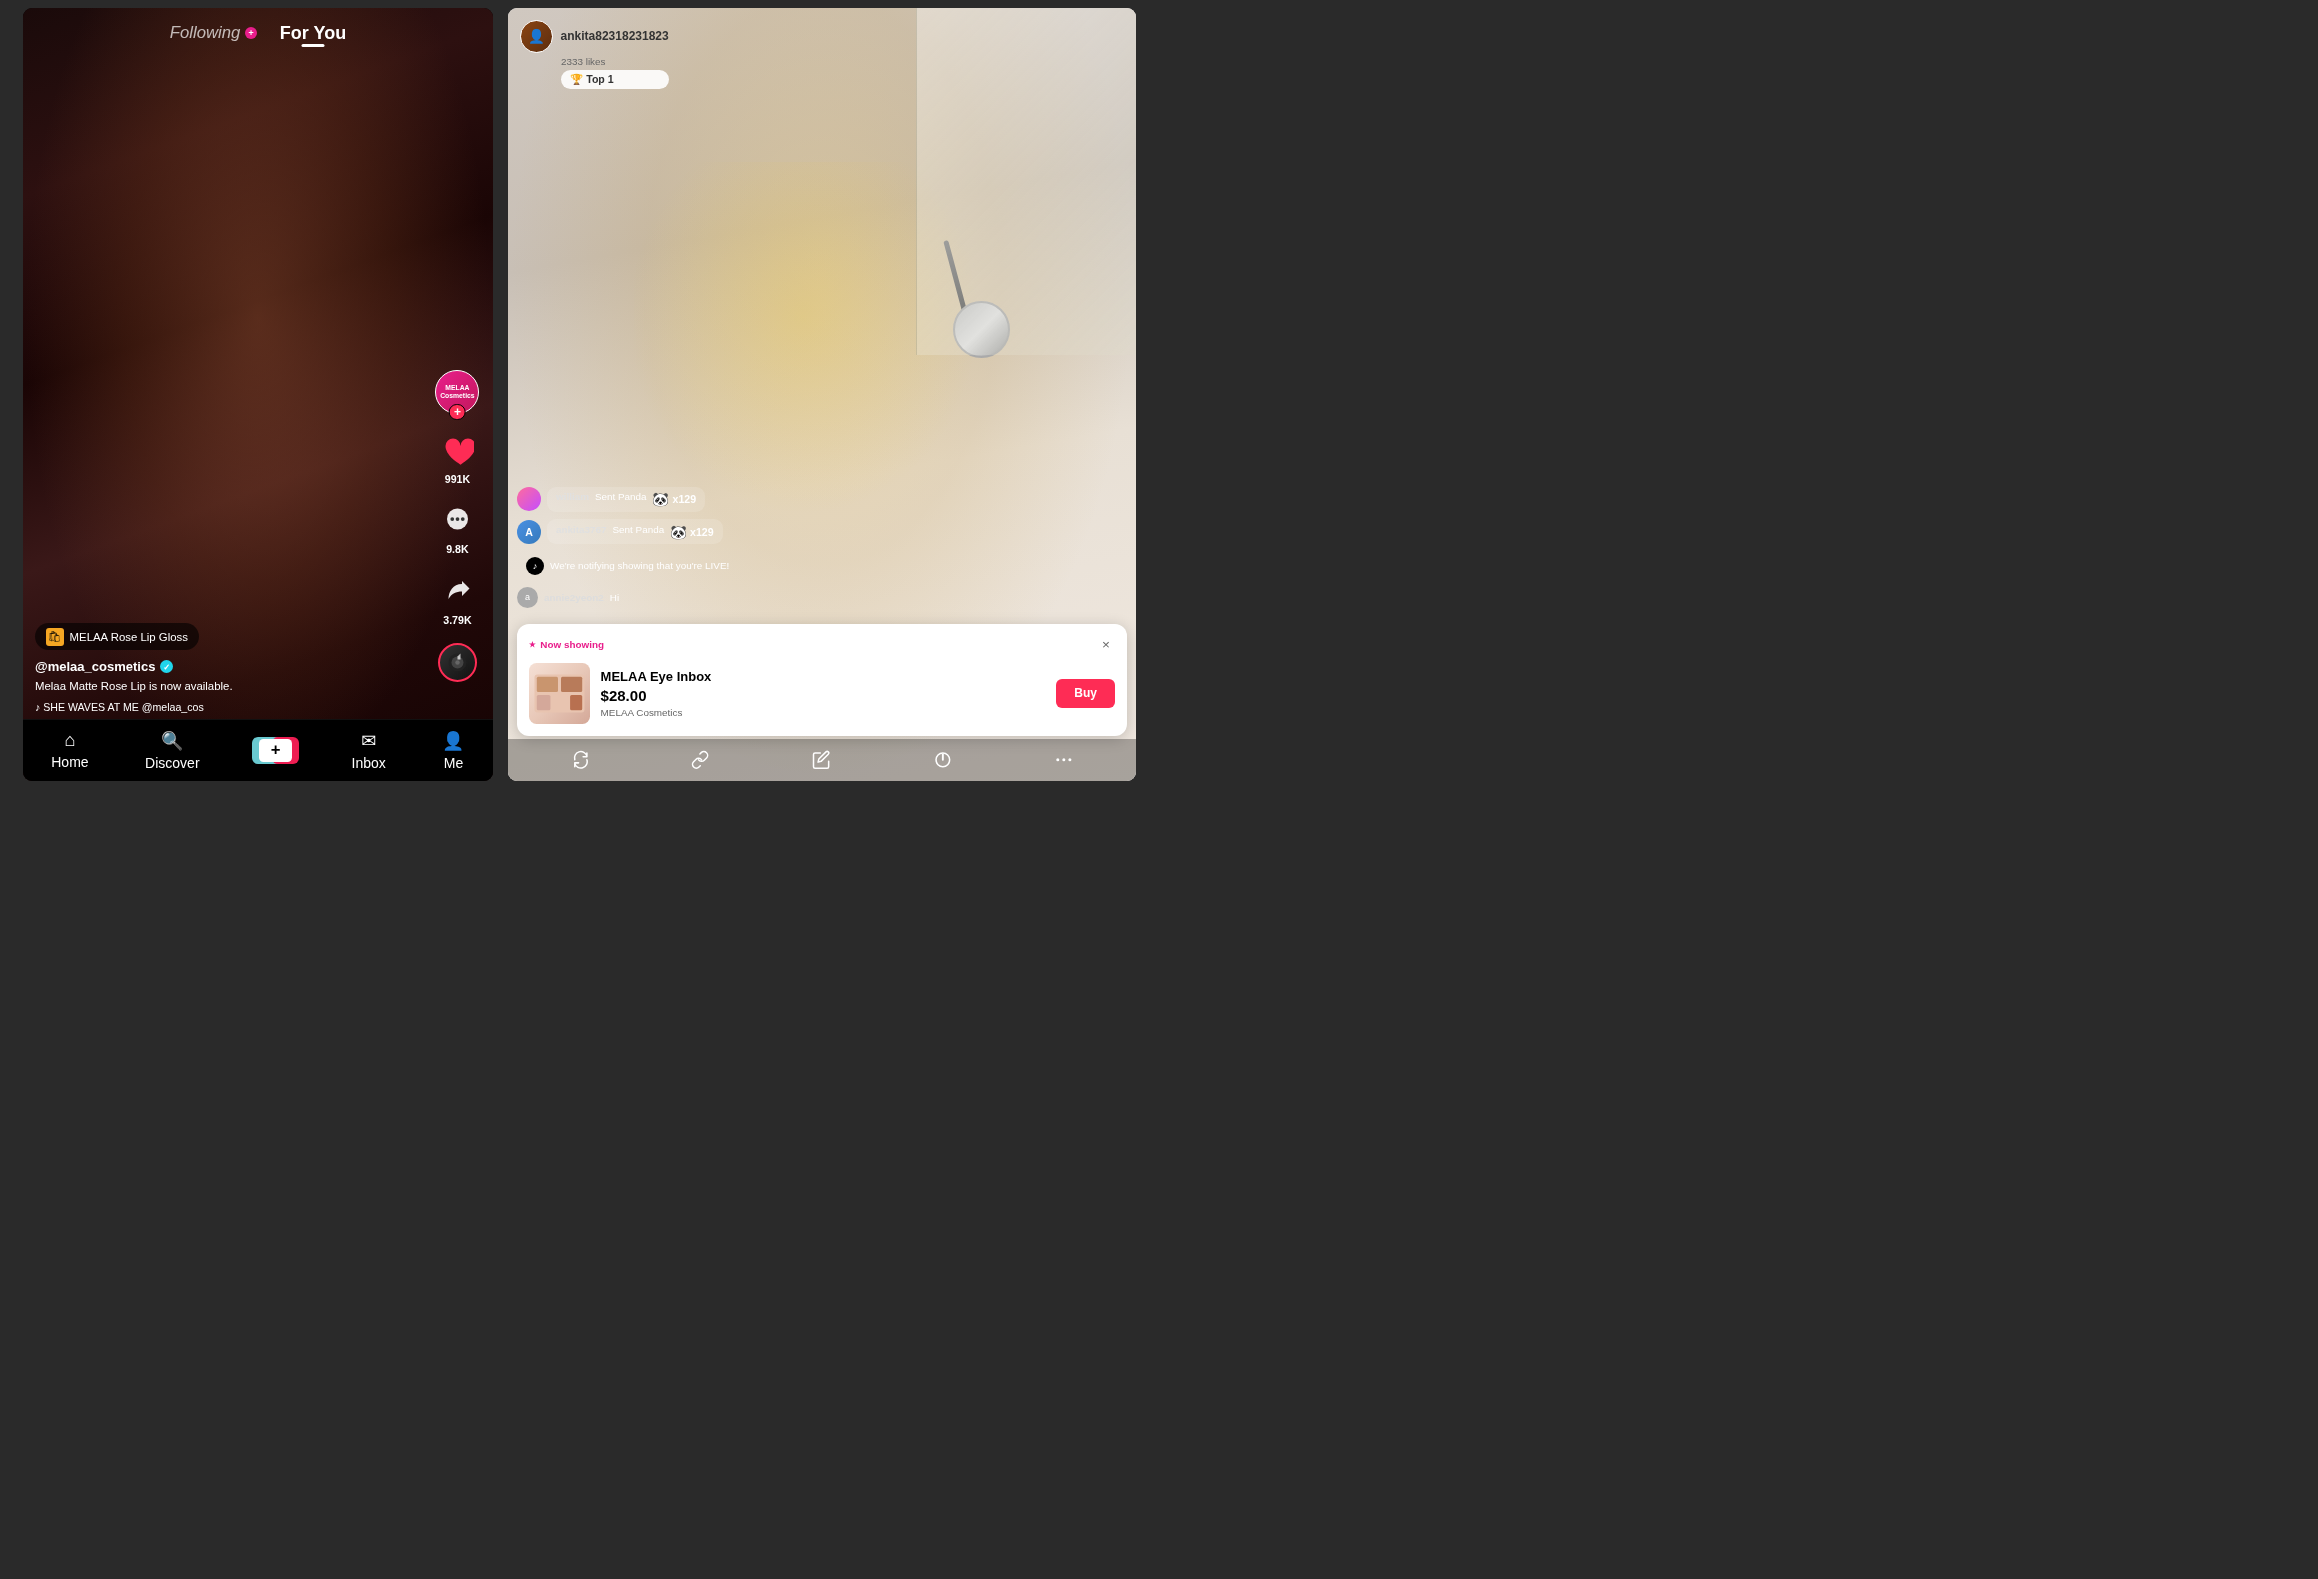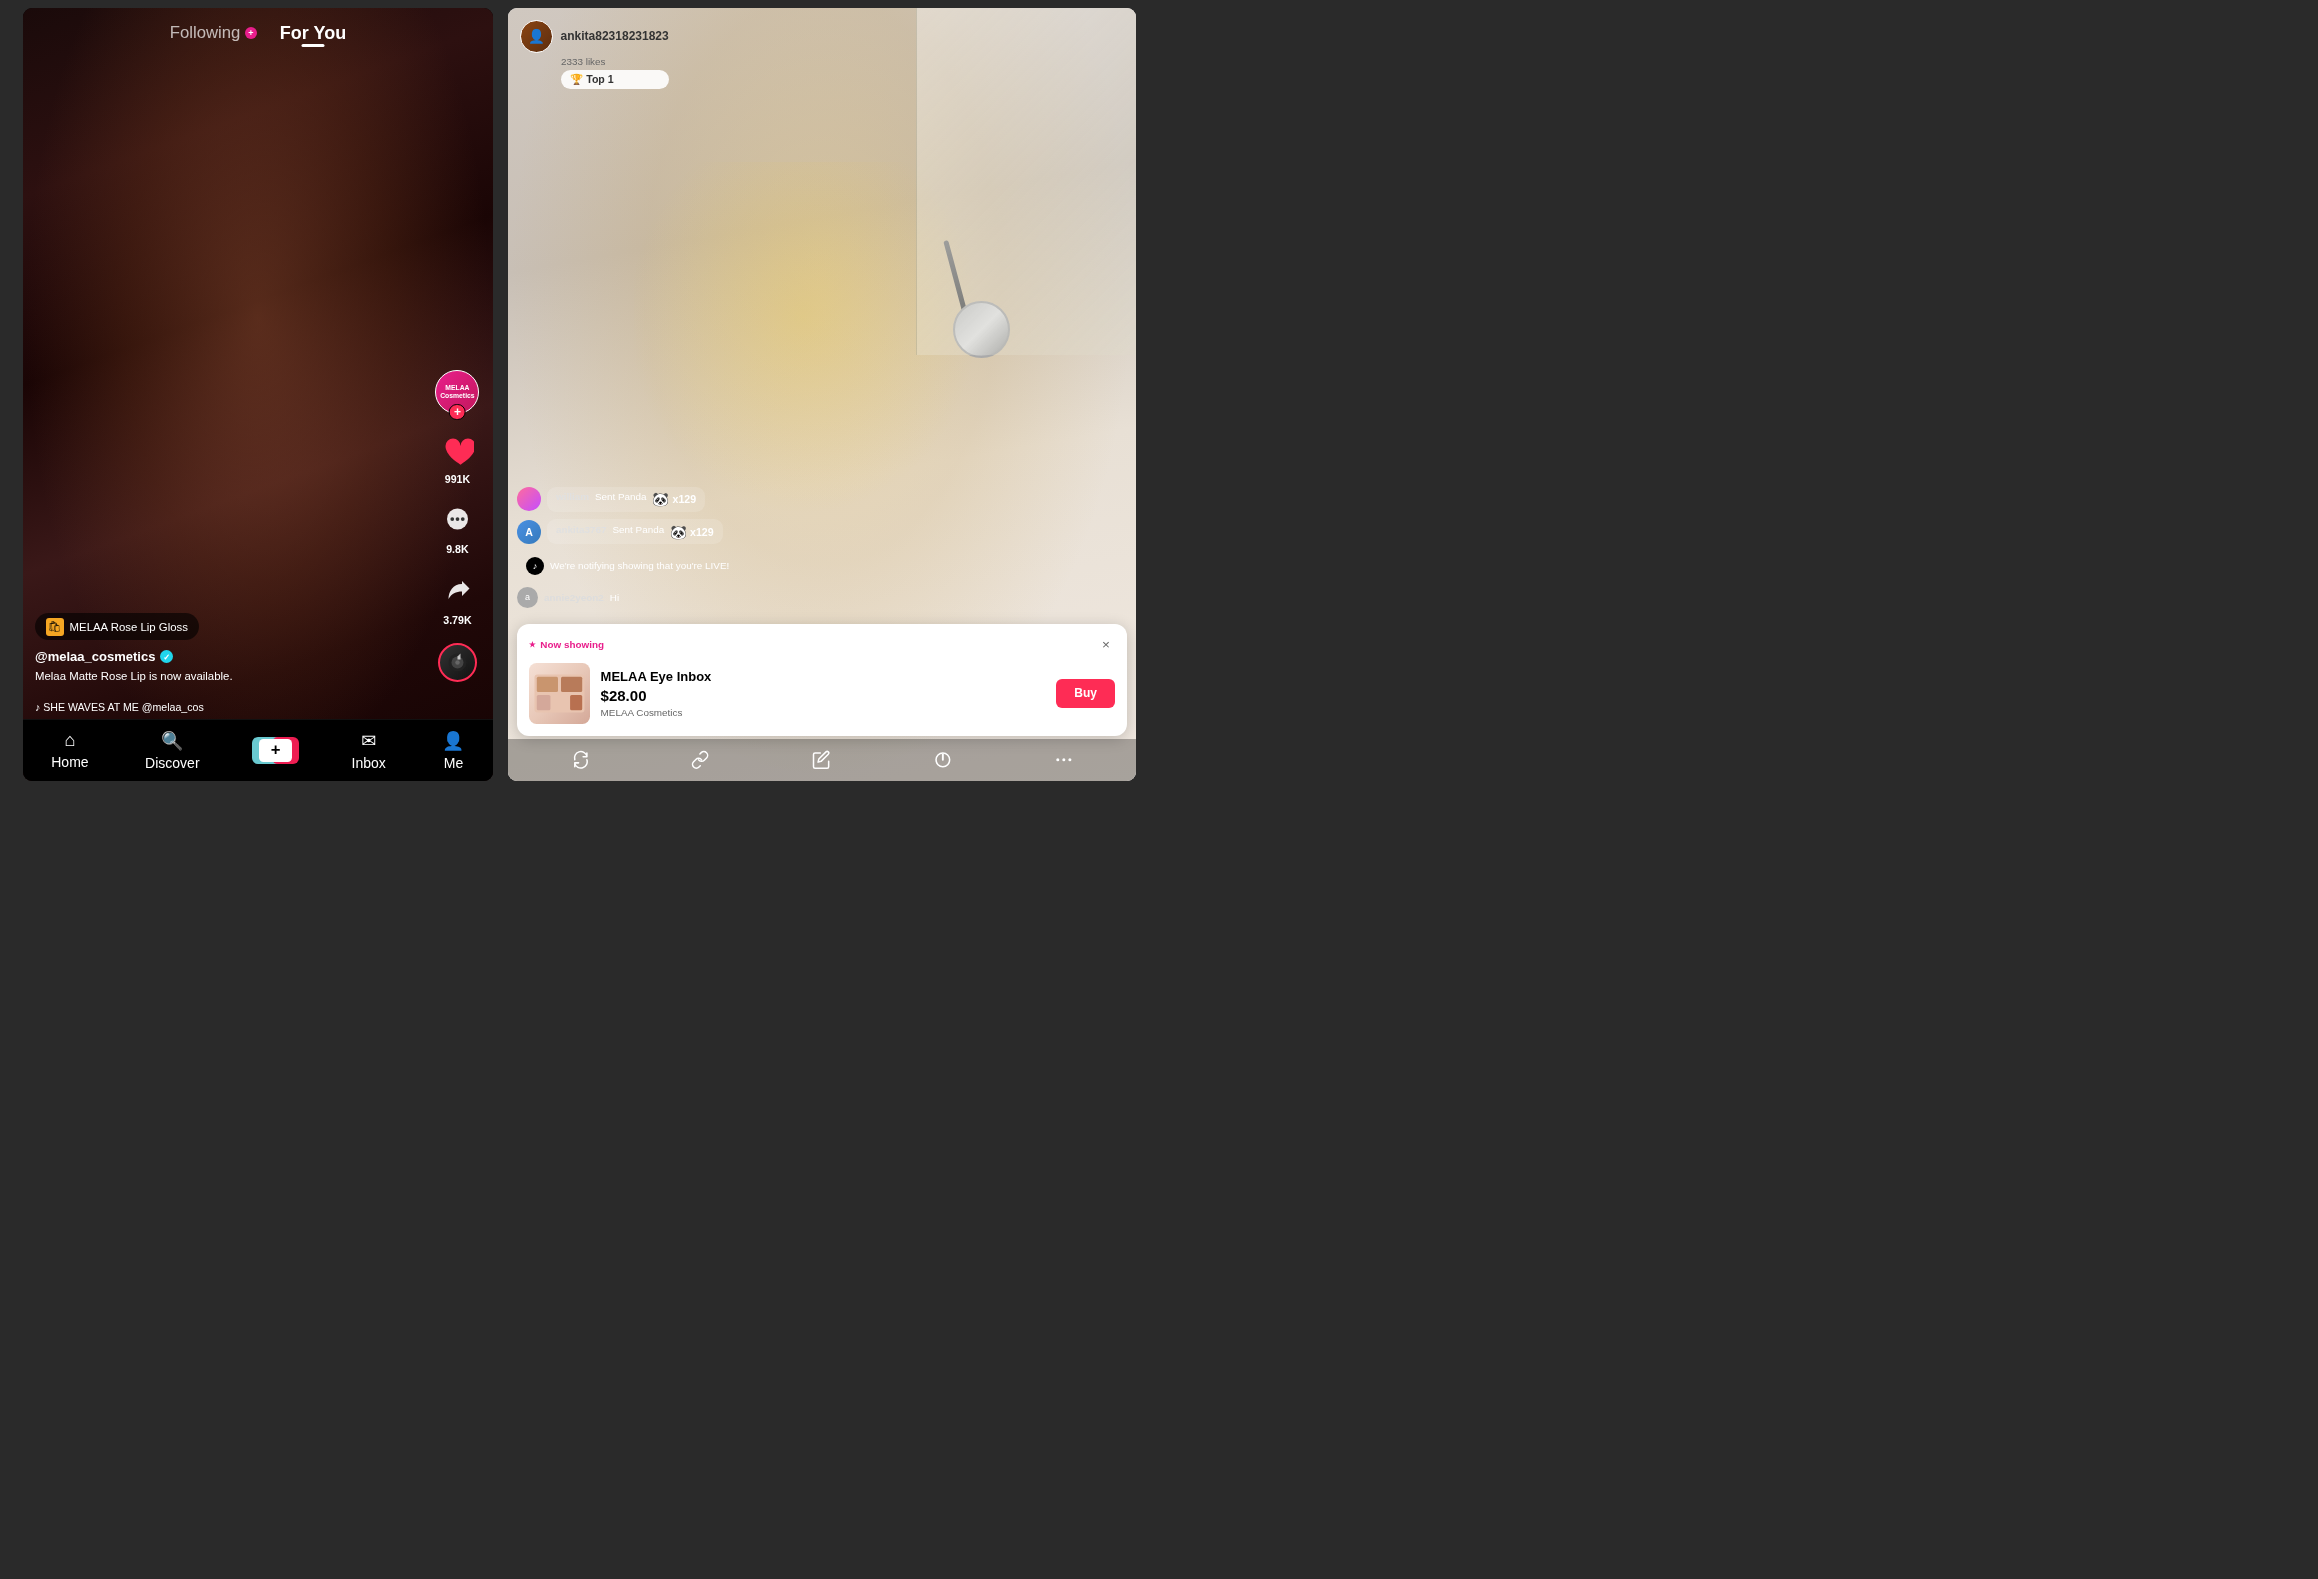--- a/index.html
+++ b/index.html
@@ -54,20 +54,21 @@
       gap: 23px;
       z-index: 10;
     }
     .nav-following {
       color: rgba(255,255,255,0.7);
       font-size: 16.7px;
       font-weight: 500;
       display: flex;
       align-items: center;
       gap: 4.5px;
+      font-style: italic;
     }
     .nav-following .plus-dot {
       width: 12px;
       height: 12px;
       background: #e91e8c;
       border-radius: 50%;
       display: flex;
       align-items: center;
       justify-content: center;
       font-size: 9px;
@@ -221,21 +222,21 @@
       display: flex;
       align-items: center;
       justify-content: center;
       color: white;
       font-size: 8.3px;
     }
     .video-desc {
       color: white;
       font-size: 11.4px;
       line-height: 1.4;
-      margin-bottom: 16px;
+      margin-bottom: 6px;
     }
     .music-info {
       color: white;
       font-size: 10.6px;
       display: flex;
       align-items: center;
       gap: 4.5px;
     }
 
     

